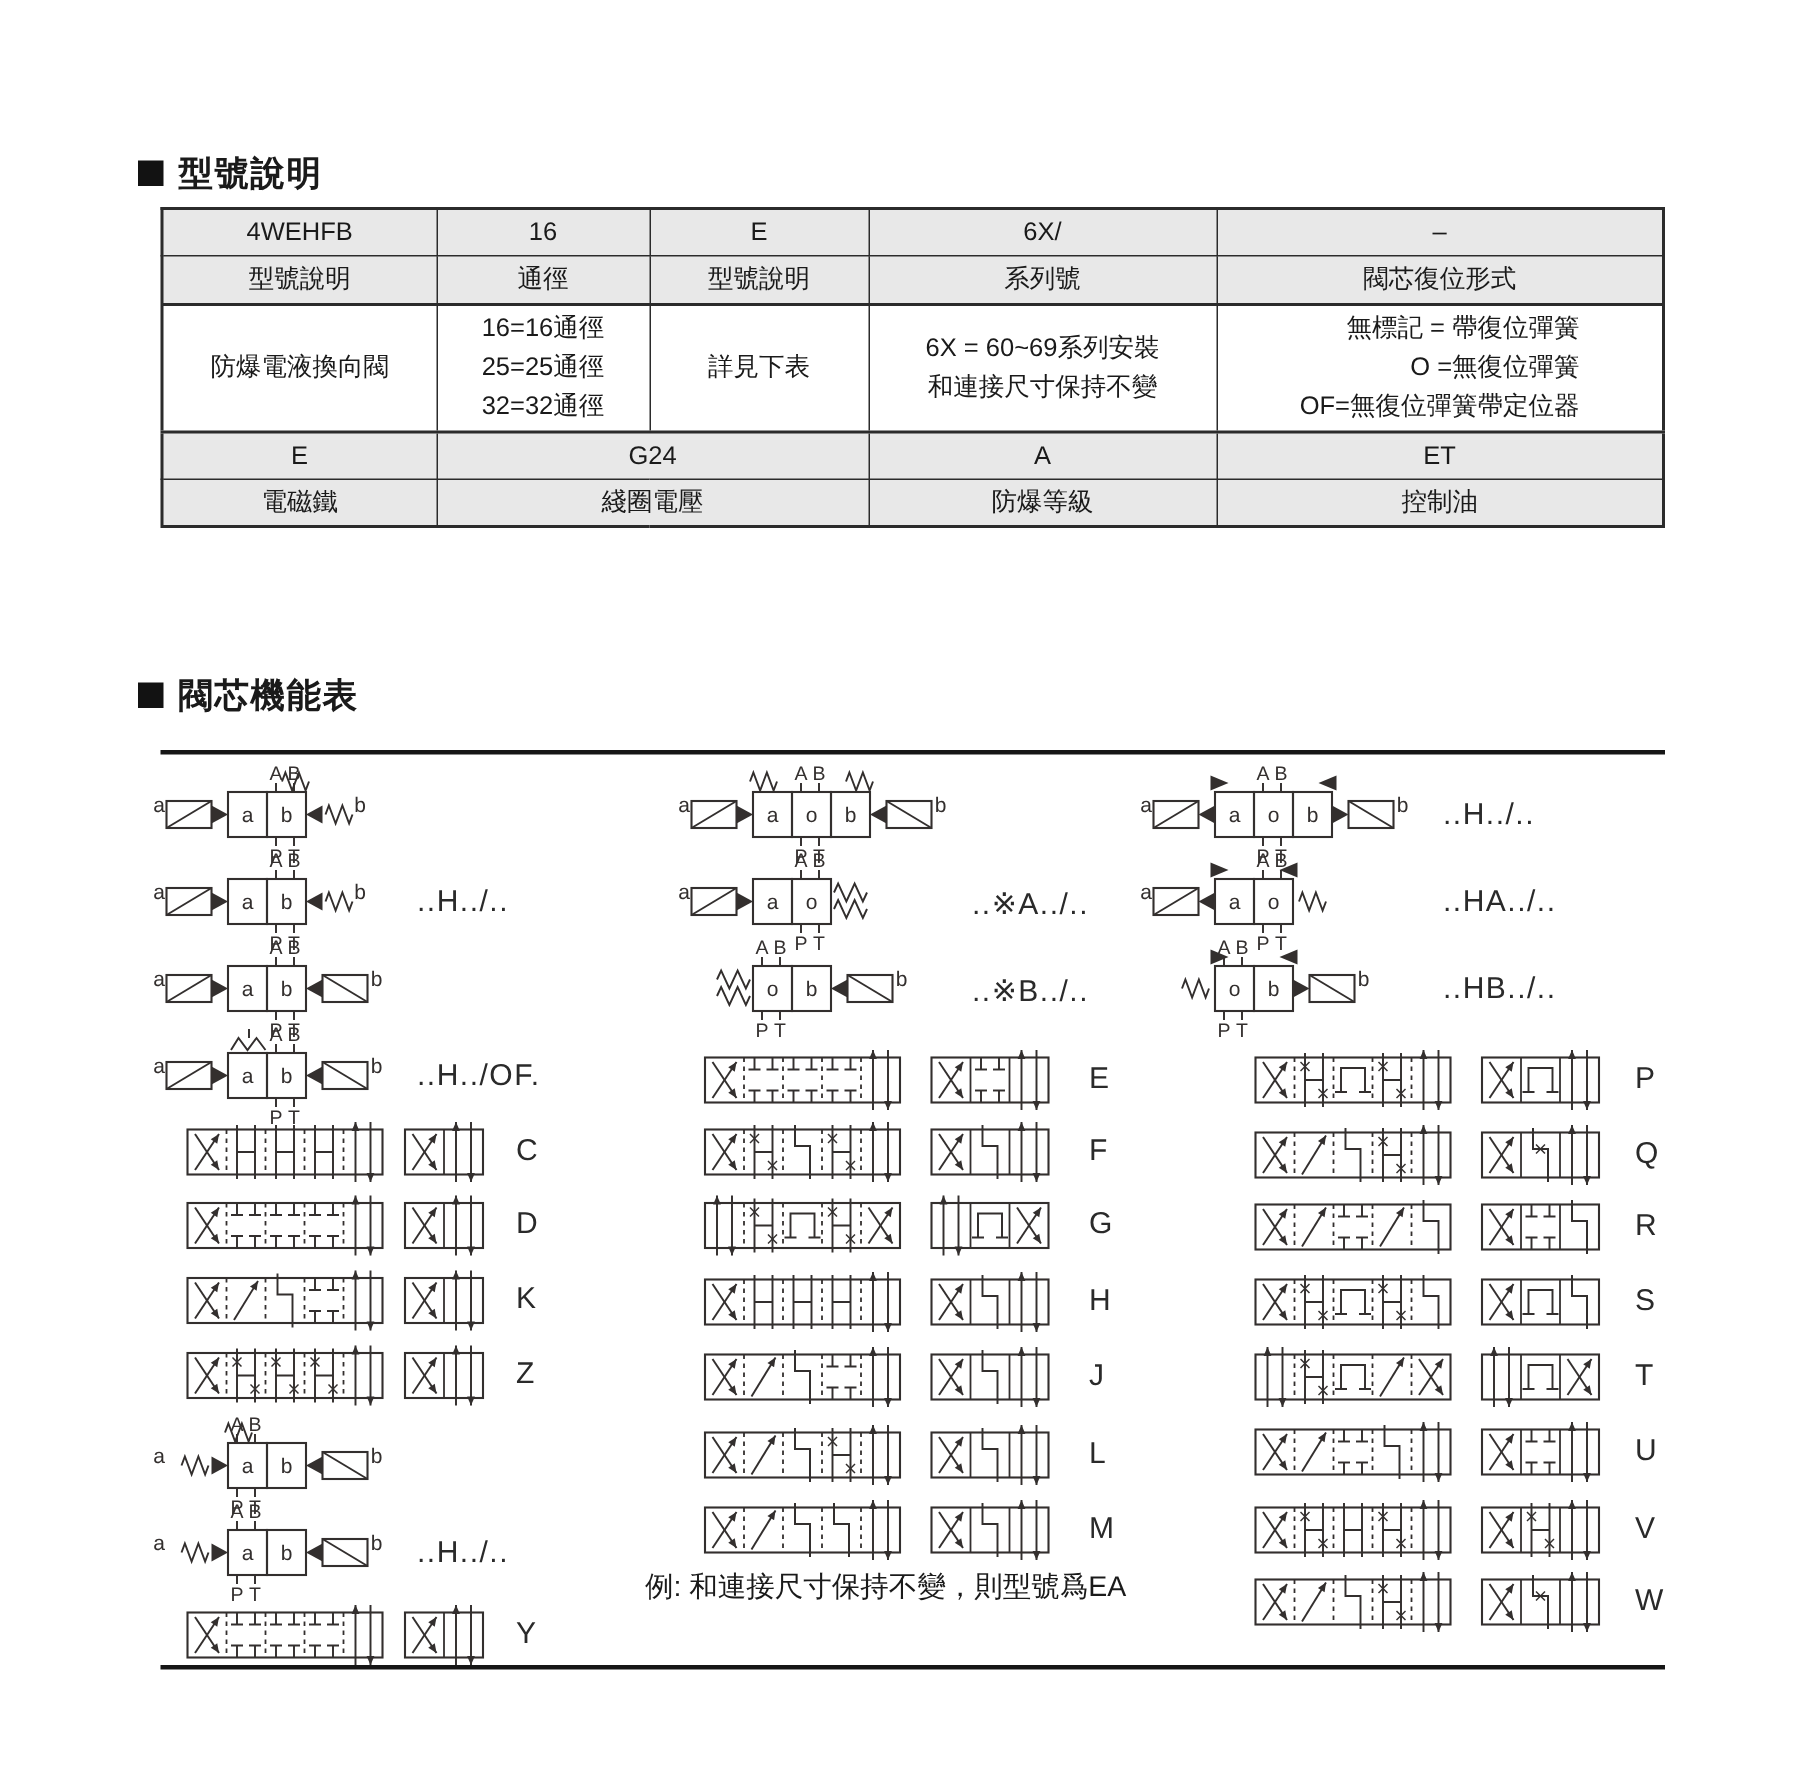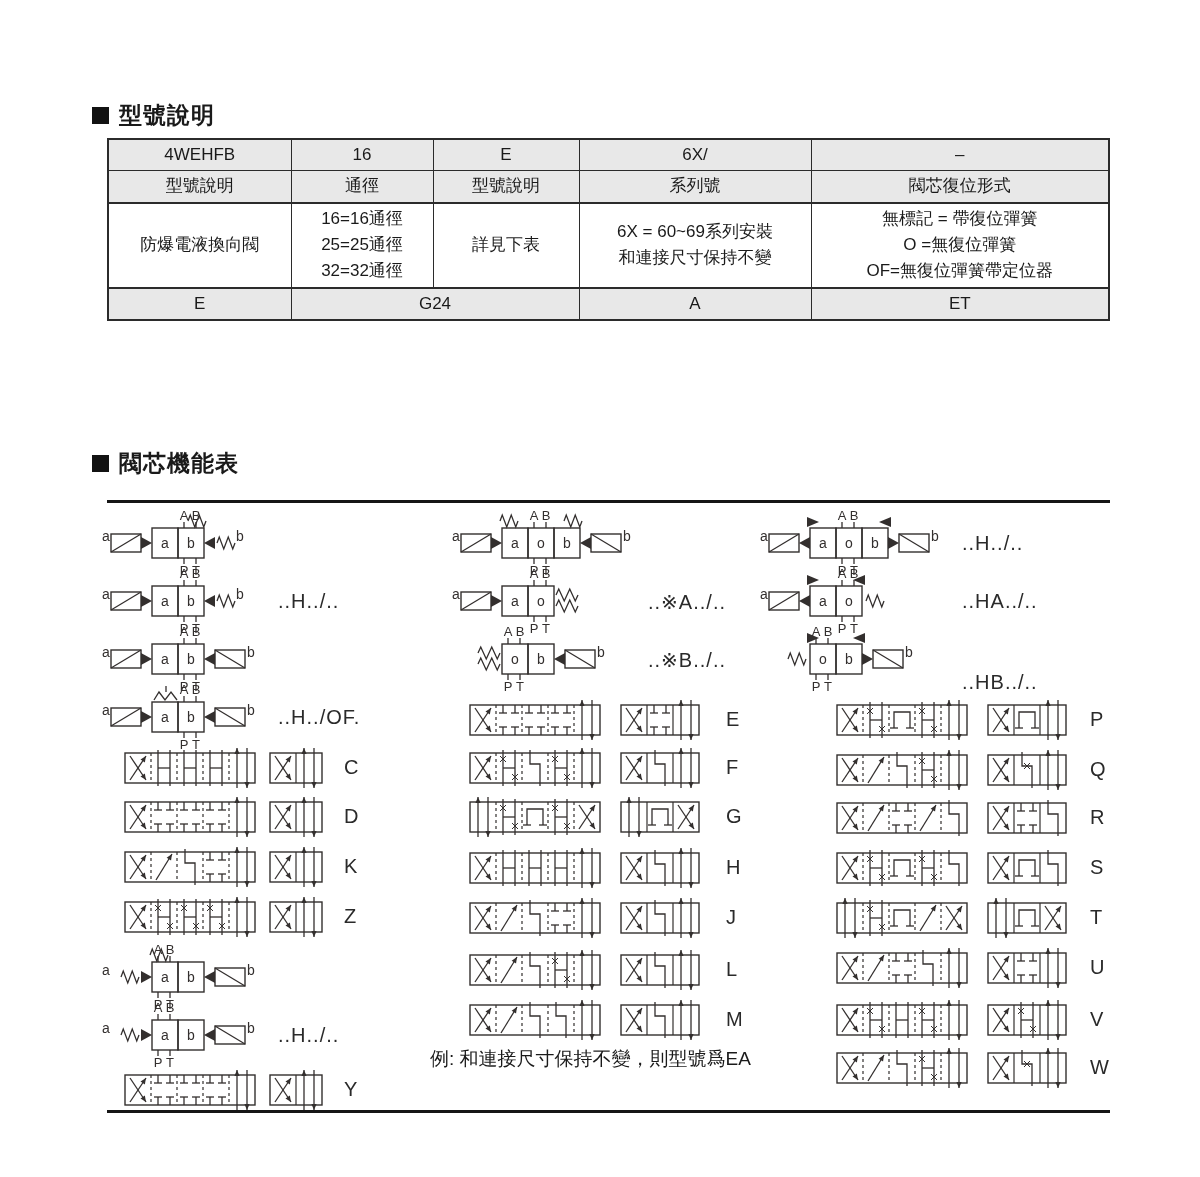--- a/index.html
+++ b/index.html
@@ -10,21 +10,21 @@
              font-size:23px;font-weight:700;letter-spacing:1px}
   .sec-title .sq{width:17px;height:17px;background:#121212;flex:0 0 auto}
   .model-table{position:absolute;left:107px;top:138px;width:1003px;border-collapse:collapse;
                table-layout:fixed;font-size:17px;border:2px solid #2b2b2b}
   .model-table td{border:1px solid #2b2b2b;text-align:center;vertical-align:middle;
                   padding:2px 6px;line-height:1.55}
   tr.hd td{background:#e8e8e8}
   tr.tb2 td{border-bottom-width:2px}
   tr.h28{height:28px} tr.h30{height:30px} tr.h82{height:82px} tr.h84{height:84px}
   .pre{white-space:pre-line}
-  .lb{display:inline-block;text-align:center}
+  .lb{display:inline-block;text-align:right}
   .rule{position:absolute;left:107px;width:1003px;height:3px;background:#161616}
   .fn-label{position:absolute;font-size:20px;color:#2a2a2a;letter-spacing:1px;white-space:nowrap}
   .spool-letter{position:absolute;font-size:20px;color:#2a2a2a}
   .footnote{position:absolute;left:430px;top:1044px;font-size:19px;line-height:1.6;color:#1a1a1a}
   .abs{position:absolute}
   .abs svg{display:block}
 </style>
 </head>
 <body>
 
@@ -69,20 +69,26 @@
         <td><span class="pre lb">無標記 = 帶復位彈簧
 O  =無復位彈簧
 OF=無復位彈簧帶定位器</span></td>
       </tr>
       <tr class="hd h28">
         <td><span class="pre">E</span></td>
         <td colspan="2"><span class="pre">G24</span></td>
         <td><span class="pre">A</span></td>
         <td><span class="pre">ET</span></td>
       </tr>
+      <tr class="hd h30 tb2">
+        <td><span class="pre">電磁鐵</span></td>
+        <td colspan="2"><span class="pre">綫圈電壓</span></td>
+        <td><span class="pre">防爆等級</span></td>
+        <td><span class="pre">控制油</span></td>
+      </tr>
     </tbody>
   </table>
 
   <div class="sec-title" style="left:92px;top:448px">
     <span class="sq"></span>
     <span>閥芯機能表</span>
   </div>
   <div class="rule" style="top:500px"></div>
 
   <div id="diagram-area" style="position:absolute;left:0;top:0;width:1200px;height:1177px">
@@ -376,21 +382,21 @@
           <text x="70" y="65" font-size="13" fill="#332f2e" text-anchor="middle" font-family="Liberation Sans, sans-serif">T</text>
           <polygon points="61,12 49,7 49,17" fill="#332f2e"></polygon>
           <path d="M 30 33 l 2.25 -6 l 4.5 12 l 4.5 -12 l 4.5 12 l 2.25 -6" fill="none" stroke="#332f2e" stroke-width="1.3"></path>
           <polygon points="115,33 104,27 104,39" fill="#332f2e"></polygon>
           <rect x="115" y="24" width="30" height="18" fill="none" stroke="#332f2e" stroke-width="1.4"></rect>
           <line x1="115" y1="24" x2="145" y2="42" stroke="#332f2e" stroke-width="1.3"></line>
           <polygon points="95,12 107,7 107,17" fill="#332f2e"></polygon>
           <text x="151" y="31" font-size="14" fill="#332f2e" text-anchor="middle" font-family="Liberation Sans, sans-serif">b</text>
         </svg>
       </div>
-      <div class="fn-label" style="left: 962px; top: 648px; margin-top: 23px;">..HB../..</div>
+      <div class="fn-label" style="left: 962px; top: 648px;">..HB../..</div>
       <div class="abs" style="left: 120px; top: 744px;">
         <svg width="140" height="48">
           <rect x="5" y="9" width="130" height="30" fill="none" stroke="#332f2e" stroke-width="1.4"></rect>
           <line x1="31" y1="9" x2="31" y2="39" stroke="#332f2e" stroke-width="1.2" stroke-dasharray="3,3"></line>
           <line x1="57" y1="9" x2="57" y2="39" stroke="#332f2e" stroke-width="1.2" stroke-dasharray="3,3"></line>
           <line x1="83" y1="9" x2="83" y2="39" stroke="#332f2e" stroke-width="1.2" stroke-dasharray="3,3"></line>
           <line x1="109" y1="9" x2="109" y2="39" stroke="#332f2e" stroke-width="1.2" stroke-dasharray="3,3"></line>
           <line x1="10" y1="36" x2="26" y2="12" stroke="#332f2e" stroke-width="1.3"></line>
           <polygon points="26,12 24.835129587927018,18.434522276212657 20.508468057370234,15.550081255841466" fill="#332f2e"></polygon>
           <line x1="10" y1="12" x2="26" y2="36" stroke="#332f2e" stroke-width="1.3"></line>

